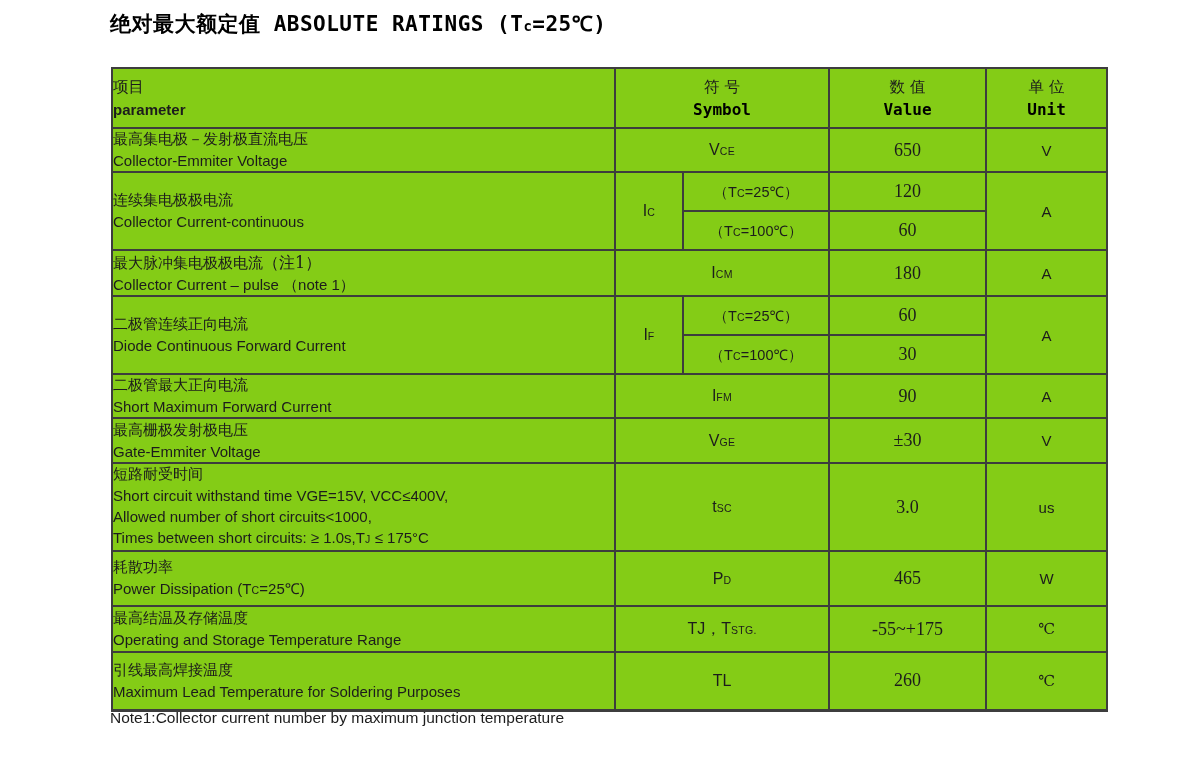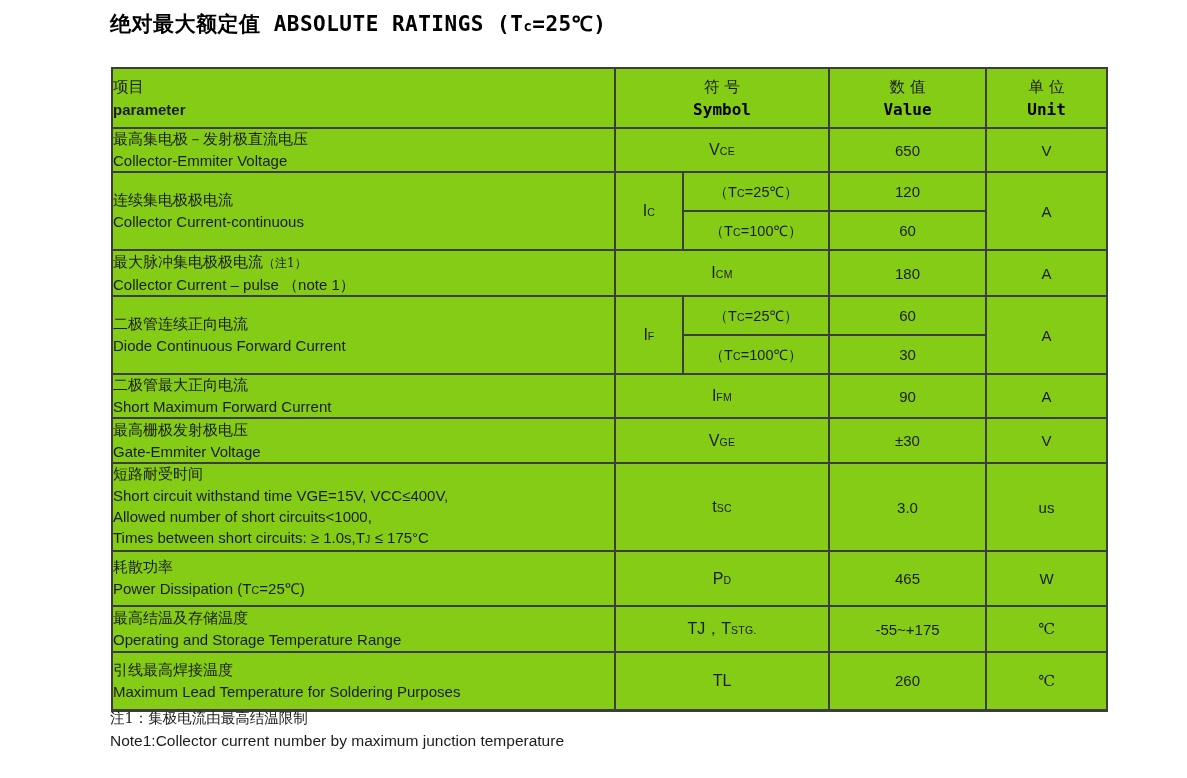--- a/index.html
+++ b/index.html
@@ -35,21 +35,21 @@
     background: #84cc16;
   }
 
   .param {
     text-align: left; padding: 3px 8px;
   }
   .zh-line {
     font-family: "DejaVu Serif", "Liberation Serif", serif;
     font-size: 15px; line-height: 21px; color: #1c1c1c;
   }
-  .zh-note { font-size: 12px; }
+  .zh-note { font-size: 16px; }
   .en-line {
     font-family: "Liberation Sans", sans-serif;
     font-size: 15px; line-height: 21px; color: #1c1c1c;
   }
 
   .hdr-zh {
     font-family: "DejaVu Serif", "Liberation Serif", serif;
     font-size: 15.5px; line-height: 23px; color: #1c1c1c;
   }
   .hdr-en {
@@ -58,22 +58,22 @@
   }
   .hdr-center { text-align: center; }
 
   .sym, .val, .cond, .unit { text-align: center; }
   .sym {
     font-family: "Liberation Sans", sans-serif;
     font-size: 16px; color: #1c1c1c;
   }
   .sub { font-size: 10.5px; letter-spacing: 0.3px; }
   .val {
-    font-family: Liberation Sans, sans-serif;
-    font-size: 15px; color: #1c1c1c;
+    font-family: Liberation Serif, serif;
+    font-size: 18px; color: #1c1c1c;
   }
   .cond {
     font-family: "Liberation Sans", sans-serif;
     font-size: 14.5px; color: #1c1c1c;
   }
   .unit { font-family: "Liberation Sans", sans-serif; font-size: 15px; color: #1c1c1c; }
   .unit-serif { font-family: "DejaVu Serif", "Liberation Serif", serif; font-size: 15px; }
 
   .notes { position: absolute; left: 110px; top: 707px; }
   .note-zh {
@@ -263,17 +263,16 @@
       <td class="sym" colspan="2">
         <span>TL</span><span class="sub"></span>
       </td>
       <td class="val">260</td>
       <td class="unit unit-serif">℃</td>
     </tr>
   </tbody>
     </table>
 
   <div class="notes">
-    <div class="note-zh">注1：集极电流由最高结温限制</div>
     <div class="note-en">Note1:Collector current number by maximum junction temperature</div>
   </div>
 
 </div>
 
 </body></html>

